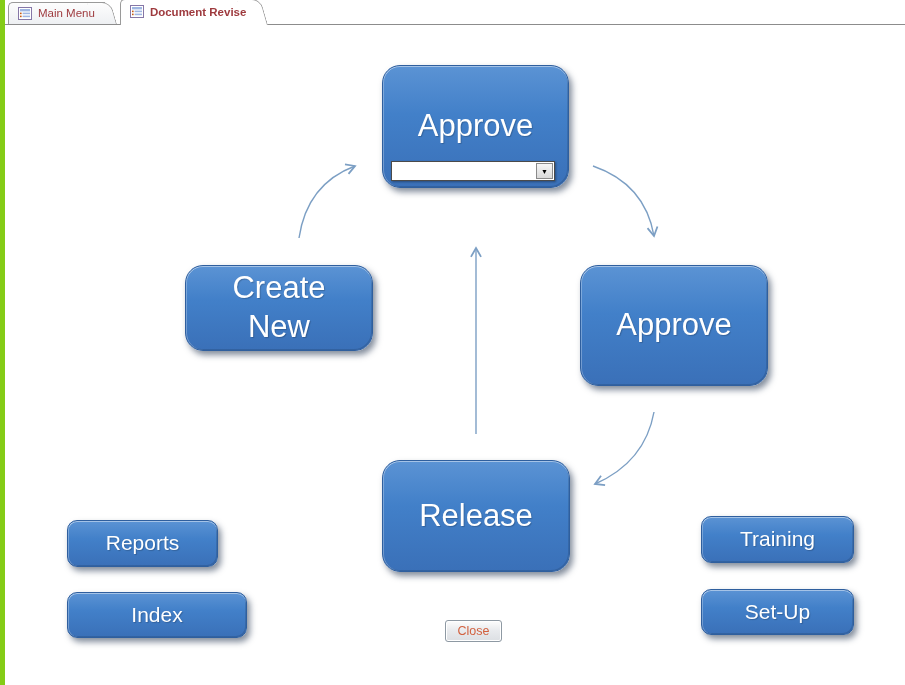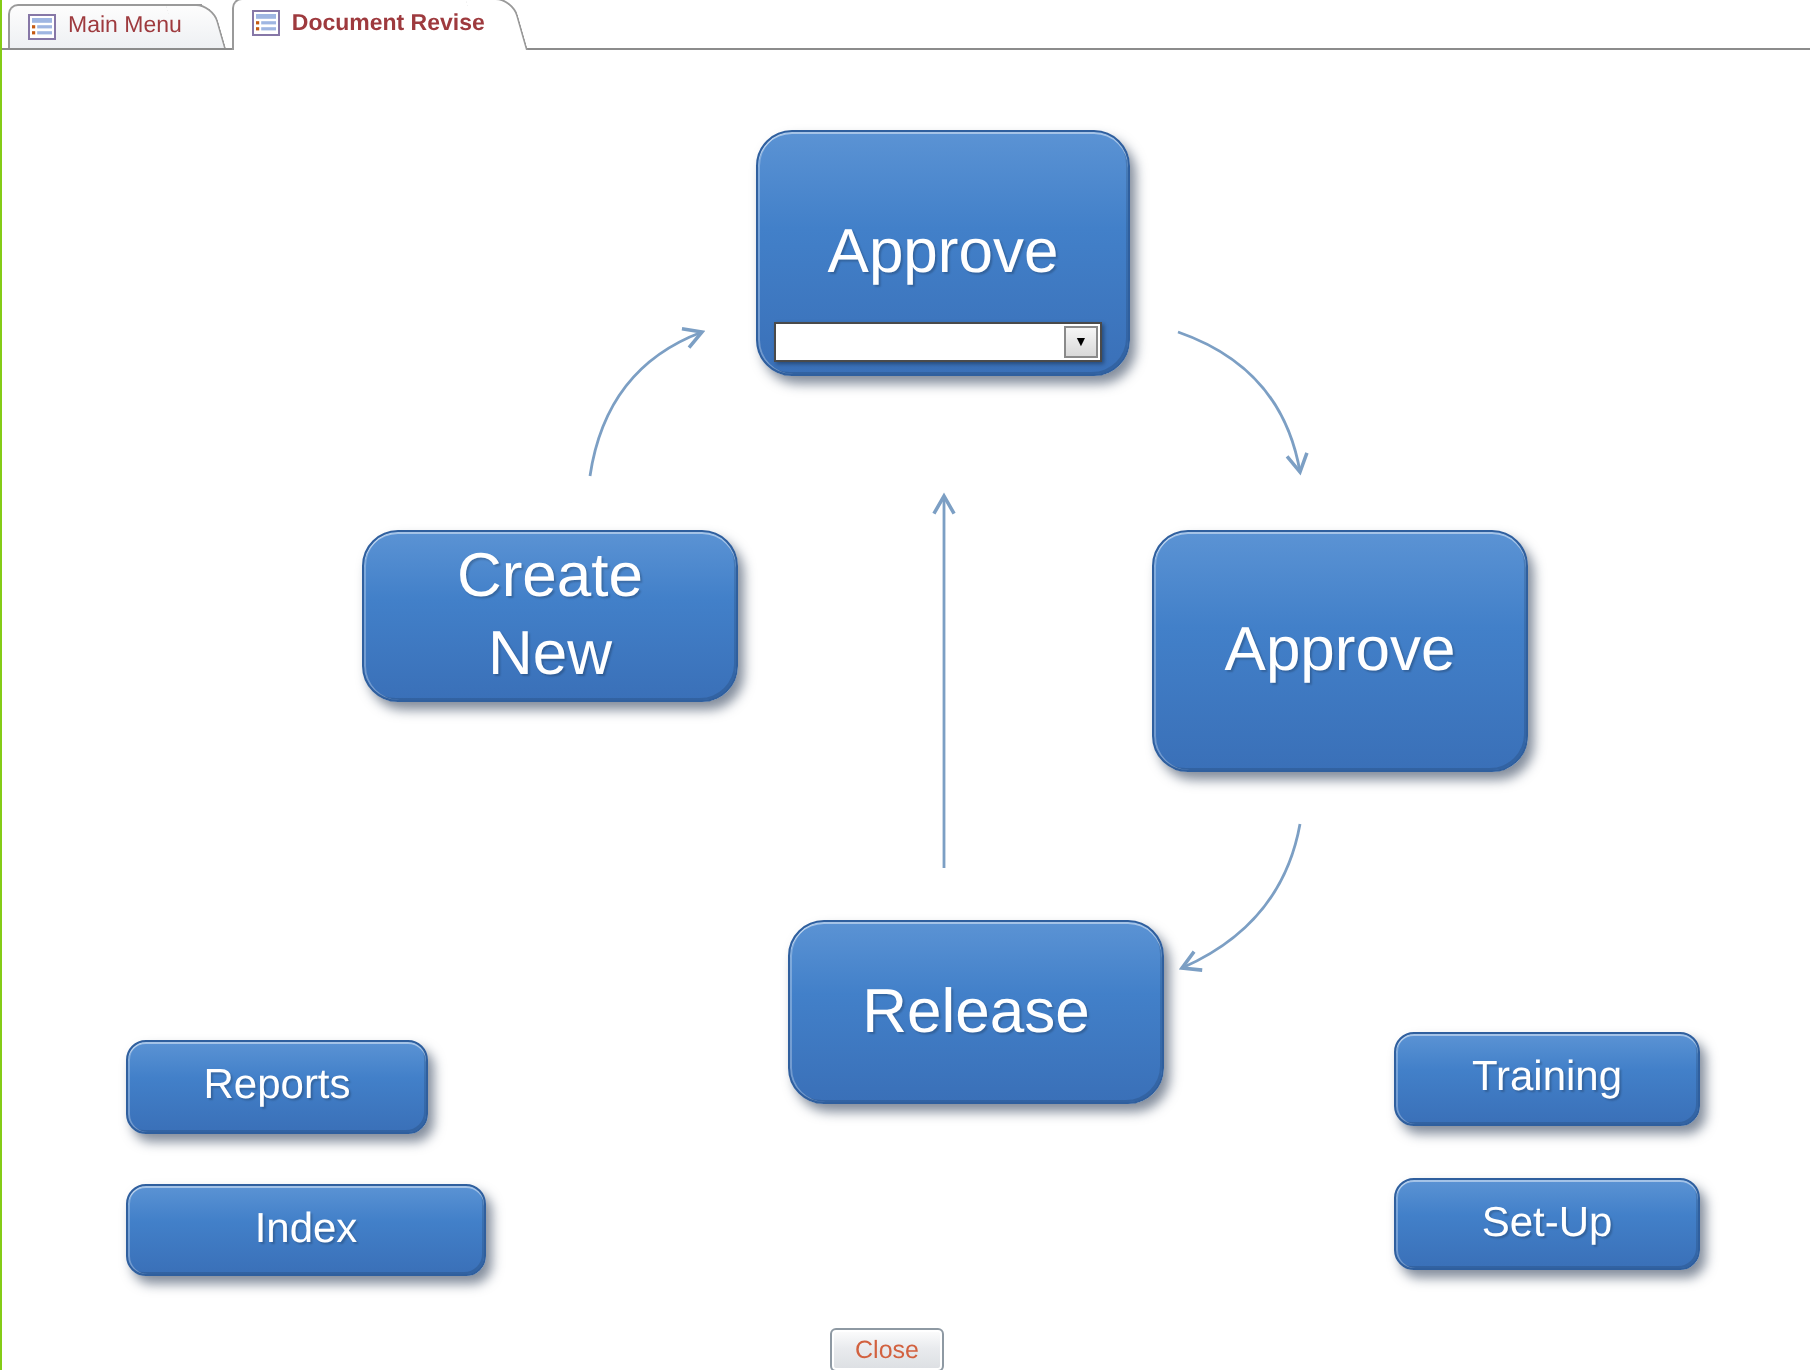--- a/index.html
+++ b/index.html
@@ -8,21 +8,21 @@
   *{box-sizing:border-box;}
   html,body{margin:0;padding:0;}
   body{
     width:905px;height:685px;
     background:#ffffff;
     font-family:"Liberation Sans", sans-serif;
     overflow:hidden;
   }
   .app{
     position:relative;width:905px;height:685px;
-    border-left:1px solid #84cc16;
+    border-left:5px solid #84cc16;
     background:#fff;
   }
   
   .tabbar{
     position:relative;
     height:25px;
     border-bottom:1px solid #8c8c8c;
     display:flex;
     align-items:flex-end;
     background:#fff;
@@ -88,21 +88,21 @@
       3px 4px 6px rgba(30,48,75,.55);
     cursor:pointer;
     text-shadow:1px 1px 1px rgba(0,0,0,.2);
   }
   .wf-big{border-radius:18px;font-size:31px;}
   .wf-small{border-radius:10px;font-size:21px;}
   .wf-label{white-space:pre-line;text-align:center;line-height:1.25;}
   #btn-revise{left:377px;top:39px;width:187px;height:123px;}
   #btn-create{left:180px;top:239px;width:188px;height:86px;}
   #btn-approve{left:575px;top:239px;width:188px;height:121px;}
-  #btn-release{left:393px;top:434px;width:188px;height:92px;}
+  #btn-release{left:377px;top:434px;width:188px;height:112px;}
   #btn-reports{left:62px;top:494px;width:151px;height:47px;}
   #btn-index{left:62px;top:566px;width:180px;height:46px;}
   #btn-training{left:696px;top:490px;width:153px;height:47px;}
   #btn-setup{left:696px;top:563px;width:153px;height:46px;}
   
   .combo{
     position:absolute;left:8px;bottom:6px;
     width:164px;height:20px;
     background:#ffffff;
     border:1px solid #4a4a4a;
@@ -120,32 +120,31 @@
     width:17px;margin:1px;
     border:1px solid #8a8a8a;
     background:linear-gradient(180deg,#f6f6f6,#d9d9d9);
     display:flex;align-items:center;justify-content:center;
     font-size:7px;color:#000;
     cursor:pointer;
     text-shadow:none;
   }
   
   .close-btn{
-    position:absolute;left:414px;top:594px;
+    position:absolute;left:440px;top:594px;
     width:57px;height:22px;
     border:1px solid #8e99a3;
     border-radius:3px;
     background:linear-gradient(180deg,#fdfdfd,#e9ebee 45%,#dcdfe3);
     box-shadow:inset 0 0 0 1px #ffffff;
     color:var(--close-text,#d2613f);
     font-size:12.5px;
     display:flex;align-items:center;justify-content:center;
     cursor:pointer;
     font-family:"Liberation Sans", sans-serif;
-    margin-top:44px;
   }
 </style>
 </head>
 <body>
 
 <div class="app">
 
   <div class="tabbar">
     <div class="tab">
       <span class="shape"></span>

